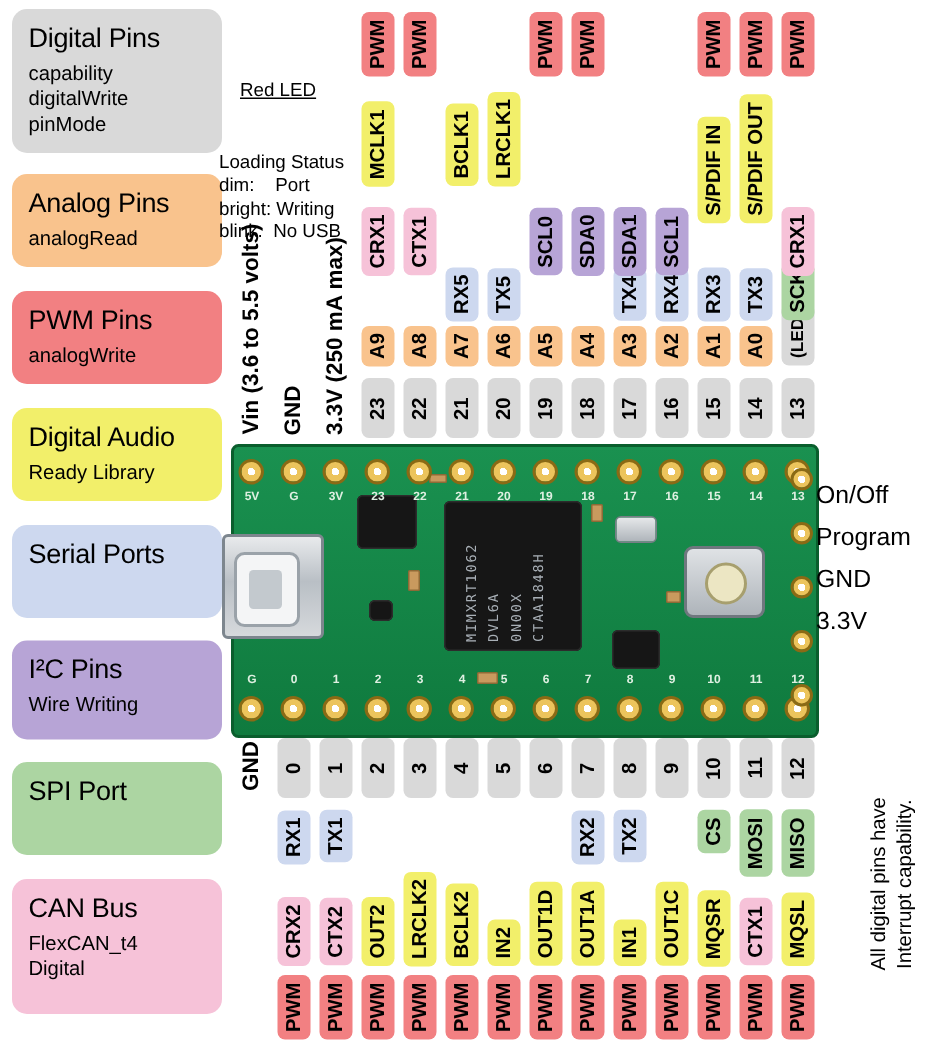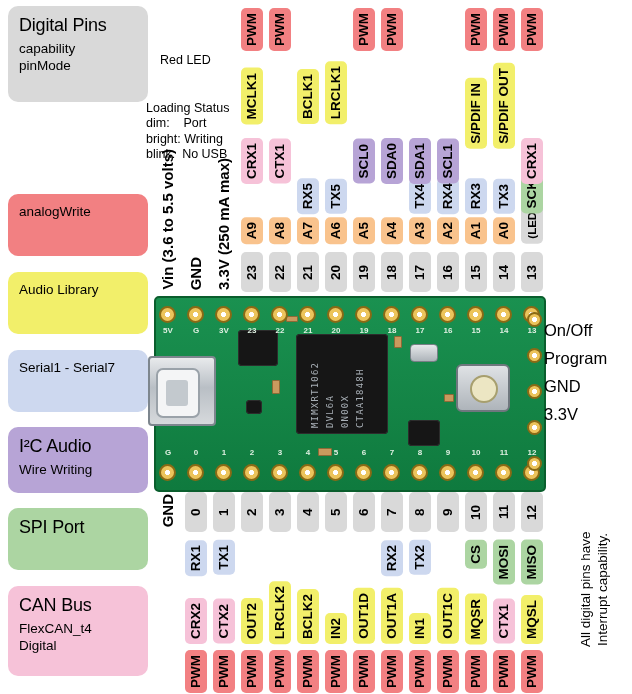--- a/index.html
+++ b/index.html
@@ -61,54 +61,61 @@
   #crystal{position:absolute;left:410px;top:344px;width:28px;height:18px;
            background:linear-gradient(#e6e8ea,#aeb4ba);border:1px solid #777f86;border-radius:4px}
   #btn-base{position:absolute;left:456px;top:364px;width:54px;height:48px;
             background:linear-gradient(#dfe2e5,#aeb4ba);border:2px solid #6f777e;border-radius:6px}
   #btn-cap{position:absolute;left:12px;top:9px;width:28px;height:28px;border-radius:50%;
            background:#ece6c3;border:2px solid #a79f6e}
   .pv{position:absolute;background:#c99a5e;border:1px solid #8e6a36;border-radius:1px}
 
   
   #led-note{position:absolute;left:146px;top:22px;font-size:12.5px;line-height:15.5px;white-space:pre}
-  #led-note .ttl{margin-left:14px;margin-bottom:1px}
+  #led-note .ttl{text-decoration:underline;margin-left:14px;margin-bottom:1px}
   #right-labels{position:absolute;left:544px;top:316px;font-size:16.5px;line-height:28px}
   #int-note{position:absolute;left:577px;top:488px;height:202px;writing-mode:vertical-rl;
             transform:rotate(180deg);white-space:pre-line;font-size:13.5px;line-height:17px;text-align:center}
 </style>
 </head>
 <body>
 
 <div id="stage">
 
   <div class="legend c-gray" style="top:6px;height:96px">
     <div class="t">Digital Pins</div>
     <div class="l">
         <div>capability</div>
+        <div>digitalWrite</div>
         <div>pinMode</div>
       </div>
   </div>
+  <div class="legend c-orange" style="top:116px;height:62px">
+    <div class="t">Analog Pins</div>
+    <div class="l">
+        <div>analogRead</div>
+      </div>
+  </div>
   <div class="legend c-red" style="top:194px;height:62px">
+    <div class="t">PWM Pins</div>
     <div class="l">
         <div>analogWrite</div>
       </div>
   </div>
   <div class="legend c-yellow" style="top:272px;height:62px">
-    <div class="l">
-        <div>Audio Library</div>
+    <div class="t">Digital Audio</div>
+    <div class="l">
+        <div>Ready Library</div>
       </div>
   </div>
   <div class="legend c-blue" style="top:350px;height:62px">
-    <div class="l">
-        <div>Serial1 - Serial7</div>
-      </div>
+    <div class="t">Serial Ports</div>
   </div>
   <div class="legend c-purple" style="top:427px;height:66px">
-    <div class="t">I²C Audio</div>
+    <div class="t">I²C Pins</div>
     <div class="l">
         <div>Wire Writing</div>
       </div>
   </div>
   <div class="legend c-green" style="top:508px;height:62px">
     <div class="t">SPI Port</div>
   </div>
   <div class="legend c-pink" style="top:586px;height:90px">
     <div class="t">CAN Bus</div>
     <div class="l">

